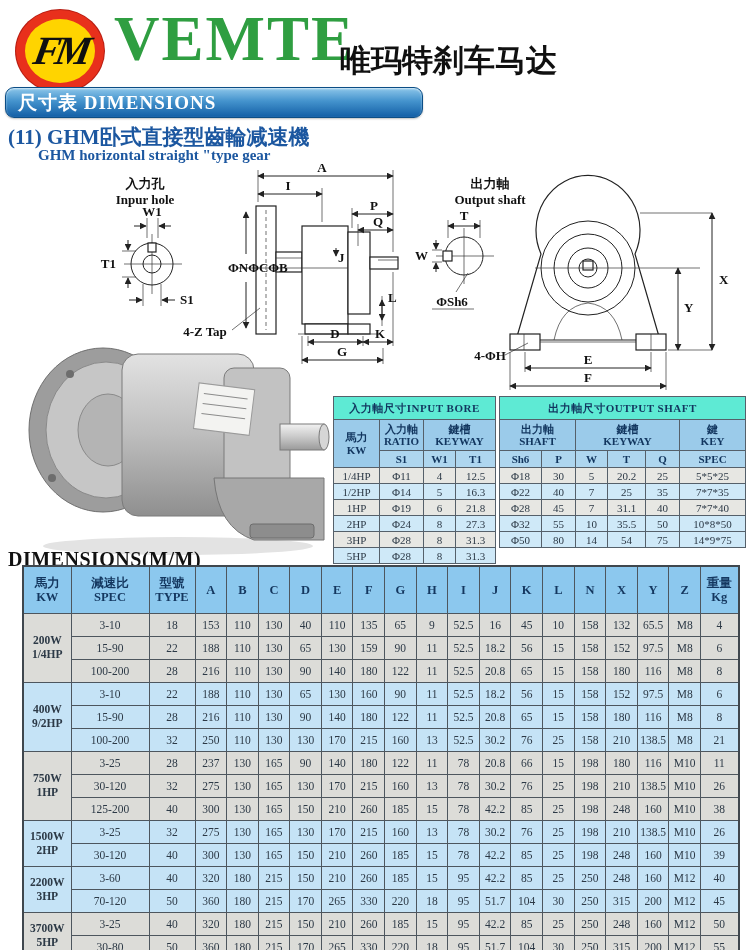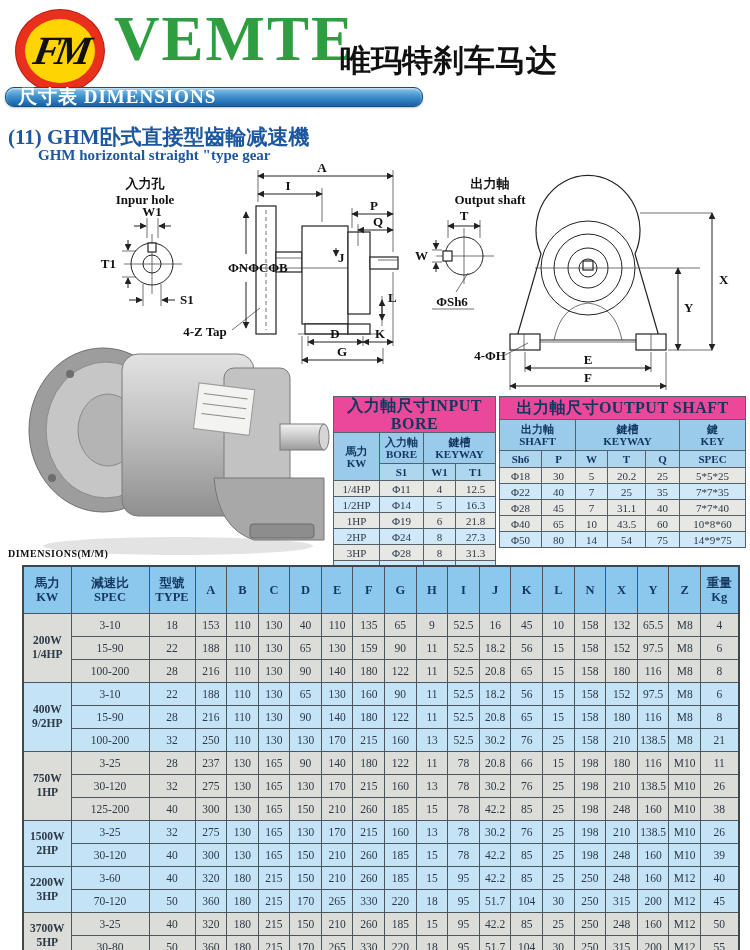--- a/index.html
+++ b/index.html
@@ -11,21 +11,21 @@
         background:#ffd400;border:9px solid #e8301c;box-sizing:border-box;
         display:flex;align-items:center;justify-content:center;box-shadow:0 0 0 1px #b71d12;}
   .logo span{font-family:"Liberation Serif",serif;font-weight:bold;font-style:italic;
         font-size:40px;color:#101010;transform:skewX(-10deg);letter-spacing:-5px;line-height:1;}
   .brand{position:absolute;left:114px;top:6px;font-size:63px;line-height:66px;color:#2f9e41;
         font-weight:bold;font-family:"Liberation Serif",serif;letter-spacing:2px;}
   .tagline{position:absolute;left:340px;top:40px;font-size:31px;font-weight:bold;color:#101010;
         font-family:"Liberation Serif",serif;}
 
   
-  .banner{position:absolute;left:5px;top:87px;width:418px;height:20px;border-radius:9px;
+  .banner{position:absolute;left:5px;top:87px;width:418px;height:31px;border-radius:9px;
         background:linear-gradient(180deg,#8cc6ea 0%,#4493cd 45%,#135fa6 100%);
         border:1px solid #0c4e86;box-shadow:inset 0 1px 2px rgba(255,255,255,.65),0 1px 2px rgba(0,0,0,.25);
         display:flex;align-items:center;padding-left:12px;box-sizing:border-box;}
   .banner span{color:#ffffff;font-weight:bold;font-size:19px;letter-spacing:1px;}
 
   
   .sec-zh{position:absolute;left:8px;top:123px;font-size:21px;font-weight:bold;color:#1c57a0;}
   .sec-en{position:absolute;left:38px;top:147px;font-size:15px;font-weight:bold;color:#1c57a0;}
 
   
@@ -35,31 +35,31 @@
   svg.drawing .thin{stroke:#333;stroke-width:.7;fill:none;}
   svg.drawing .part{stroke:#222;stroke-width:1.2;fill:#ffffff;}
   svg.photo{position:absolute;left:18px;top:328px;}
 
   
   table{border-collapse:collapse;}
   .small-tbl{position:absolute;table-layout:fixed;}
   .small-tbl th,.small-tbl td{border:1px solid #55606a;text-align:center;vertical-align:middle;
         font-family:"Liberation Serif",serif;padding:0;}
   .small-tbl th{color:#12365f;white-space:pre-line;line-height:1.1;}
-  .small-tbl .t-title th{background:#ec4899;font-size:16px;height:22px;letter-spacing:.5px;}
+  .small-tbl .t-title th{background:#5eead4;font-size:11px;height:22px;letter-spacing:.5px;}
   .small-tbl .t-group th{background:#9bcbea;font-size:11px;height:30px;}
   .small-tbl .t-sub th{background:#aed6ef;font-size:11px;height:16px;}
   .small-tbl td{font-size:11px;color:#2c3946;height:15px;}
   .small-tbl tr.row-gray td{background:#e7e7e3;}
   .small-tbl tr.row-blue td{background:#cfe9f8;}
   .input-tbl{left:333px;top:396px;width:162px;}
   .output-tbl{left:499px;top:396px;width:246px;border-radius:26px;}
 
   
-  .dims-label{position:absolute;left:8px;top:548px;font-size:10px;font-weight:bold;letter-spacing:.5px;}
+  .dims-label{position:absolute;left:8px;top:548px;font-size:20px;font-weight:bold;letter-spacing:.5px;}
   .main-tbl{position:absolute;left:22px;top:565px;width:716px;table-layout:fixed;border:2px solid #3f474e;}
   .main-tbl th,.main-tbl td{border:1px solid #4d565e;text-align:center;vertical-align:middle;
         font-family:"Liberation Serif",serif;padding:0;}
   .main-tbl thead th{background:#8cc8ee;color:#14375f;font-size:12.5px;font-weight:bold;
         white-space:pre-line;height:46px;line-height:1.15;}
   .main-tbl td{height:22px;font-size:11.5px;color:#2c3946;}
   .main-tbl tr.tone-gray td{background:#dcdcd8;}
   .main-tbl tr.tone-blue td{background:#c5e3f6;}
   .main-tbl td.power-cell{white-space:pre-line;line-height:1.2;font-weight:bold;}
   col.c-power{width:48px;} col.c-ratio{width:78px;} col.c-type{width:46px;}
@@ -261,21 +261,21 @@
         <col style="width:40px">
       </colgroup>
     <thead>
       <tr class="t-title">
           <th colspan="4">入力軸尺寸INPUT BORE</th>
         </tr>
       <tr class="t-group">
         <th rowspan="2">馬力
 KW</th>
         <th>入力軸
-BORE</th>
+RATIO</th>
         <th colspan="2">鍵槽
 KEYWAY</th>
       </tr>
       <tr class="t-sub">
         <th>S1</th>
         <th>W1</th>
         <th>T1</th>
       </tr>
     </thead>
     <tbody>
@@ -366,27 +366,27 @@
           <td>7*7*35</td>
         </tr>
         <tr class="row-gray">
           <td>Φ28</td>
           <td>45</td>
           <td>7</td>
           <td>31.1</td>
           <td>40</td>
           <td>7*7*40</td>
         </tr>
-        <tr class="row-gray">
-          <td>Φ40</td>
-          <td>65</td>
+        <tr class="row-blue">
+          <td>Φ32</td>
+          <td>55</td>
           <td>10</td>
-          <td>43.5</td>
-          <td>60</td>
-          <td>10*8*60</td>
+          <td>35.5</td>
+          <td>50</td>
+          <td>10*8*50</td>
         </tr>
         <tr class="row-blue">
           <td>Φ50</td>
           <td>80</td>
           <td>14</td>
           <td>54</td>
           <td>75</td>
           <td>14*9*75</td>
         </tr>
       </tbody>

